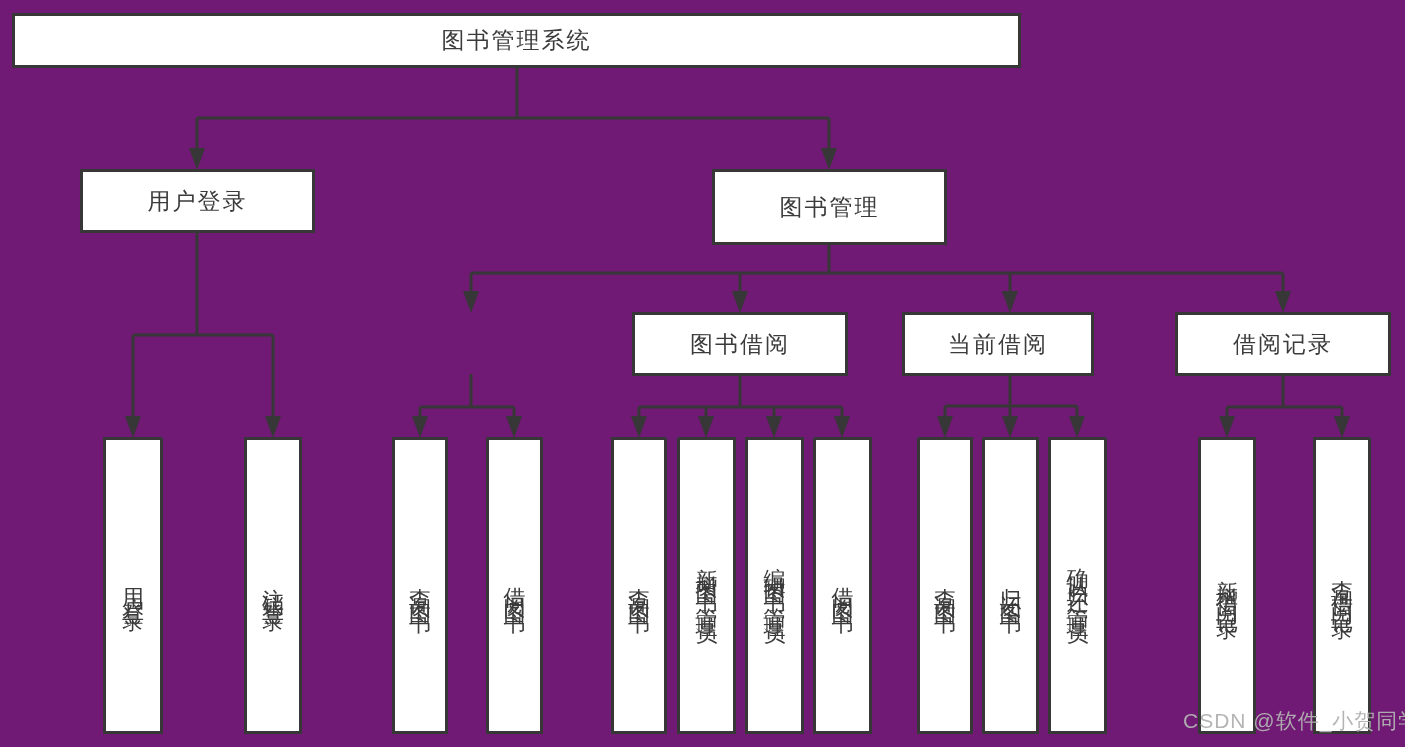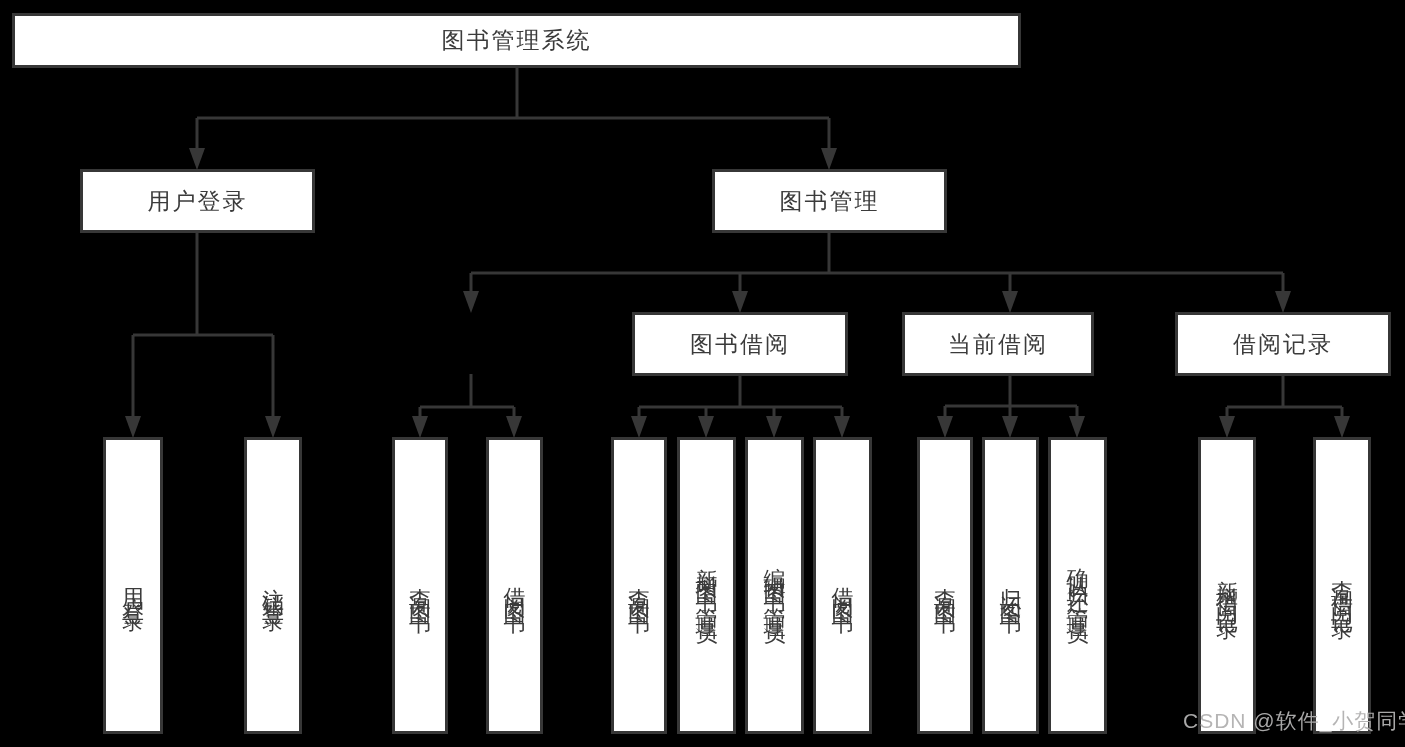--- a/index.html
+++ b/index.html
@@ -1,20 +1,20 @@
 <!DOCTYPE html>
 <html><head>
 <meta charset="utf-8">
 <style>
   html, body { margin: 0; padding: 0; background: #ffffff; }
   .stage {
     position: relative;
     width: 1405px;
     height: 747px;
-    background: #000000;
+    background: #701a75;
     overflow: hidden;
     font-family: "Liberation Sans", sans-serif;
     color: #3b3b3b;
   }
   .connectors {
     position: absolute;
     left: 0; top: 0;
     width: 1405px; height: 747px;
   }
   .node {
@@ -94,21 +94,21 @@
     </g>
   </svg>
 
   <div class="node hbox" style="left:12px; top:13px; width:1009px; height:55px;">
     <span>图书管理系统</span>
   </div>
 
   <div class="node hbox" style="left:80px; top:169px; width:235px; height:64px;">
     <span>用户登录</span>
   </div>
-  <div class="node hbox" style="left:712px; top:169px; width:235px; height:64px;">
+  <div class="node hbox" style="left:712px; top:169px; width:235px; height:76px;">
     <span>图书管理</span>
   </div>
 
   <div class="node hbox" style="left:632px; top:312px; width:216px; height:64px;">
     <span>图书借阅</span>
   </div>
   <div class="node hbox" style="left:902px; top:312px; width:192px; height:64px;">
     <span>当前借阅</span>
   </div>
   <div class="node hbox" style="left:1175px; top:312px; width:216px; height:64px;">

